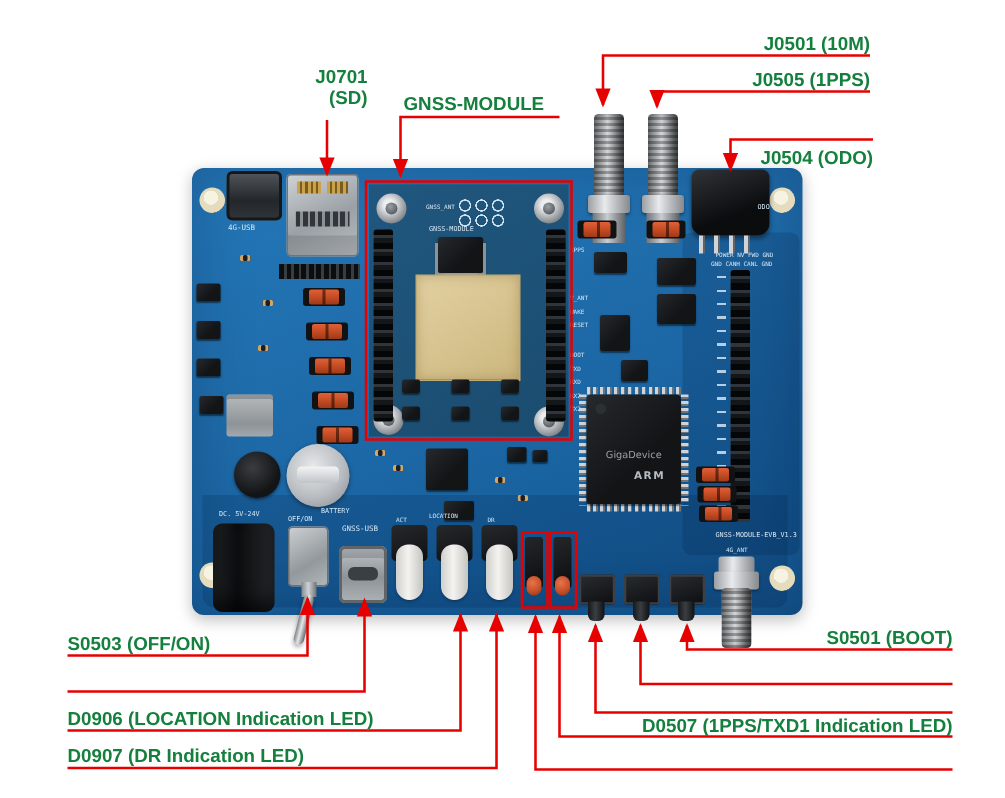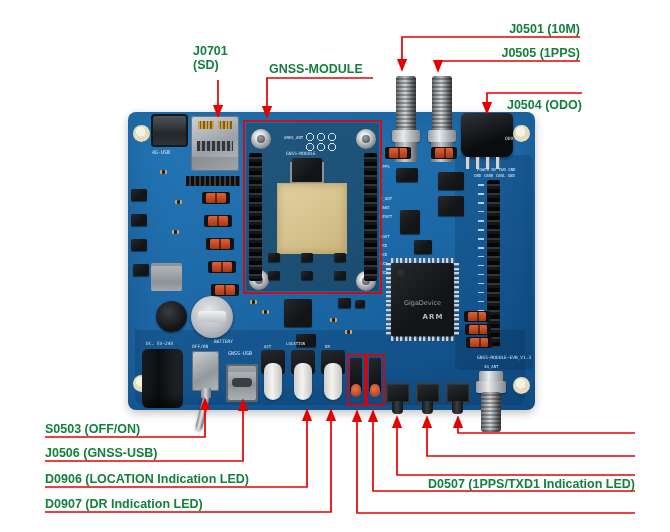--- a/index.html
+++ b/index.html
@@ -3,21 +3,21 @@
 <meta charset="utf-8">
 <style>
   html,body{margin:0;padding:0;background:#fff;}
   #stage{position:relative;width:670px;height:532px;background:#ffffff;overflow:hidden;
          font-family:"Liberation Sans",sans-serif;}
   .abs{position:absolute;}
   
   .callout{position:absolute;color:#15803d;font:bold 12.5px "Liberation Sans",sans-serif;
            white-space:nowrap;line-height:14px;}
   .callout.right{text-align:right;width:300px;}
-  .callout.center{text-align:left;}
+  .callout.center{text-align:right;}
   
   .board{position:absolute;left:128px;top:112px;width:407px;height:298px;border-radius:8px;
          background:linear-gradient(160deg,#2478b9 0%,#1e6aa8 45%,#175f9d 75%,#14568f 100%);
          box-shadow:0 3px 10px rgba(0,0,0,.25), inset 0 0 40px rgba(0,20,50,.25);}
   .shade{position:absolute;background:rgba(2,20,48,.16);border-radius:6px;}
   .module-zone{position:absolute;left:246px;top:123px;width:133px;height:168px;
                background:linear-gradient(150deg,#20577e,#1b4c70);}
   .hole{position:absolute;width:17px;height:17px;border-radius:50%;
         background:radial-gradient(circle at 45% 40%, #f7f3e2 0 34%, #e4dcbd 35% 72%, #8a8870 73% 80%, #2b567c 81%);}
   .standoff{position:absolute;width:20px;height:20px;border-radius:50%;
@@ -268,19 +268,19 @@
   <div class="callout center" style="left:193px;top:44px;width:52px;">
     <div>J0701</div>
     <div>(SD)</div>
   </div>
   <div class="callout" style="left:269px;top:62px;">GNSS-MODULE</div>
   <div class="callout right" style="left:280px;top:22px;">J0501 (10M)</div>
   <div class="callout right" style="left:280px;top:46px;">J0505 (1PPS)</div>
   <div class="callout right" style="left:282px;top:78px;margin-top:20px;">J0504 (ODO)</div>
 
   <div class="callout" style="left:45px;top:422px;">S0503 (OFF/ON)</div>
-  <div class="callout" style="left:45px;top:446px;">J0506 (GNSS-USB)</div>
   <div class="callout" style="left:45px;top:472px;">D0906 (LOCATION Indication LED)</div>
   <div class="callout" style="left:45px;top:497px;">D0907 (DR Indication LED)</div>
 
+  <div class="callout right" style="left:335px;top:418px;">S0501 (BOOT)</div>
   <div class="callout right" style="left:335px;top:477px;">D0507 (1PPS/TXD1 Indication LED)</div>
 
 </div>
 
 </body></html>

